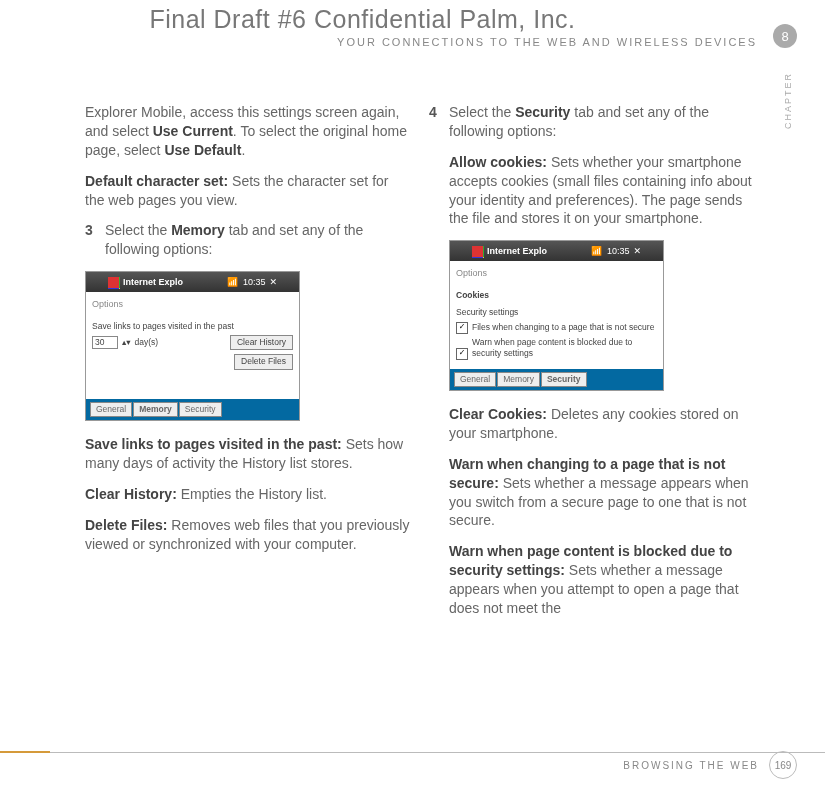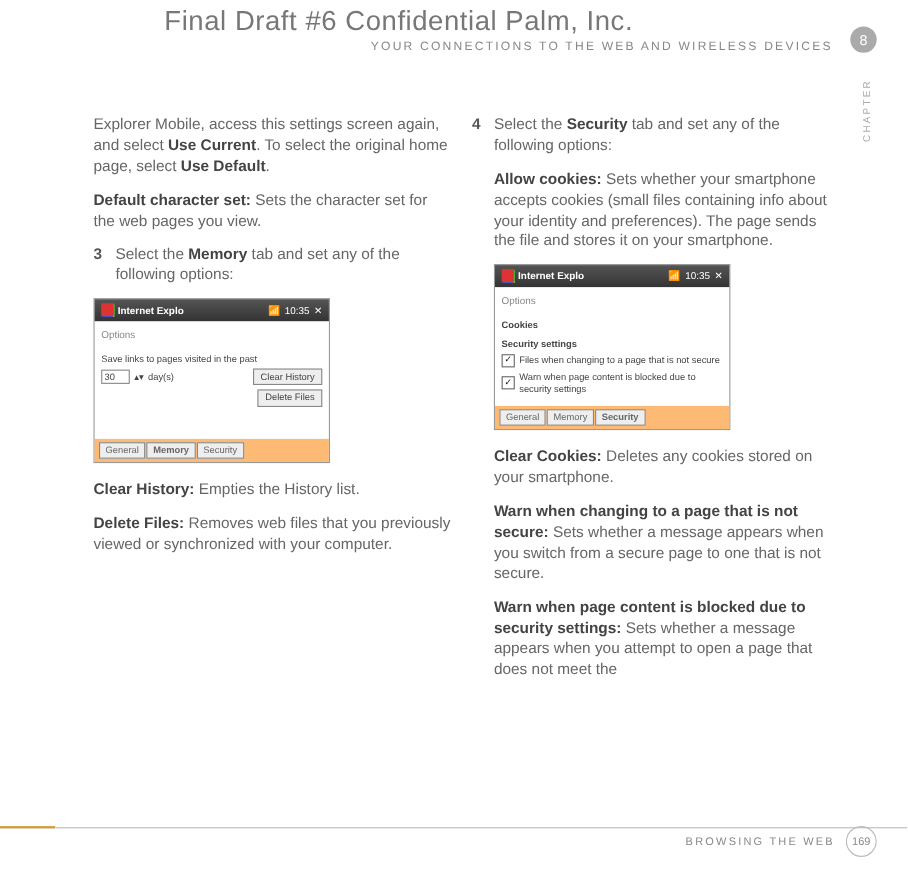--- a/index.html
+++ b/index.html
@@ -97,23 +97,23 @@
     display: block;
   }
   .mock {
     box-sizing: border-box;
     font-size: 9px;
     background: #fff;
   }
   .mock-titlebar {
     background: linear-gradient(#555,#333);
     color: #fff;
-    padding: 4px 6px;
-    display: flex;
-    align-items: flex-start;
+    padding: 4px 22px;
+    display: flex;
+    align-items: flex-end;
     gap: 4px;
   }
   .mock-titlebar .winflag {
     width: 11px; height: 11px; background:#d33; display:inline-block;
     box-shadow: 1px 0 0 #3a3, 0 1px 0 #33d, 1px 1px 0 #dd3;
   }
   .mock-titlebar .titletext { font-weight:bold; flex:1;}
   .mock-body {
     padding: 6px;
     color: #444;
@@ -127,21 +127,21 @@
     font-size: 8.5px;
     display: inline-block;
   }
   .mock-input {
     border: 1px solid #888;
     width: 20px;
     padding: 0 2px;
     display: inline-block;
   }
   .mock-tabs {
-    background: #fdba74;
+    background: #0369a1;
     padding: 3px 4px;
     display: flex;
     gap: 1px;
     font-size: 8.5px;
   }
   .mock-tab {
     border: 1px solid #888;
     padding: 1px 5px;
     background: #eee;
   }
@@ -237,20 +237,23 @@
         <div style="height:20px"></div>
         <div class="mock-tabs">
           <span class="mock-tab">General</span>
           <span class="mock-tab active">Memory</span>
           <span class="mock-tab">Security</span>
         </div>
       </div>
     </div>
 
     <div class="para">
+      <strong>Save links to pages visited in the past:</strong><span> Sets how many days of activity the History list stores.</span>
+    </div>
+    <div class="para">
       <strong>Clear History:</strong><span> Empties the History list.</span>
     </div>
     <div class="para">
       <strong>Delete Files:</strong><span> Removes web files that you previously viewed or synchronized with your computer.</span>
     </div>
   </div>
 
   <div class="col">
     <div class="step">
       <div class="step-num">4</div>
@@ -269,26 +272,26 @@
         <div class="mock-titlebar">
           <span class="winflag"></span>
           <span class="titletext">Internet Explo</span>
           <span>📶</span>
           <span>10:35</span>
           <span>✕</span>
         </div>
         <div class="mock-sectionlabel" style="padding:2px 6px">Options</div>
         <div class="mock-body">
           <div style="font-weight:bold">Cookies</div>
-          <div style="font-weight:bold;margin-top:6px">Security settings</div>
+          <div style="font-weight:normal;margin-top:6px">Security settings</div>
           <div class="mock-row" style="align-items:flex-start">
             <span class="mock-cb"></span>
             <span>Files when changing to a page that is not secure</span>
           </div>
-          <div class="mock-row" style="align-items:center">
+          <div class="mock-row" style="align-items:flex-end">
             <span class="mock-cb"></span>
             <span>Warn when page content is blocked due to security settings</span>
           </div>
         </div>
         <div class="mock-tabs">
           <span class="mock-tab">General</span>
           <span class="mock-tab">Memory</span>
           <span class="mock-tab active">Security</span>
         </div>
       </div>

